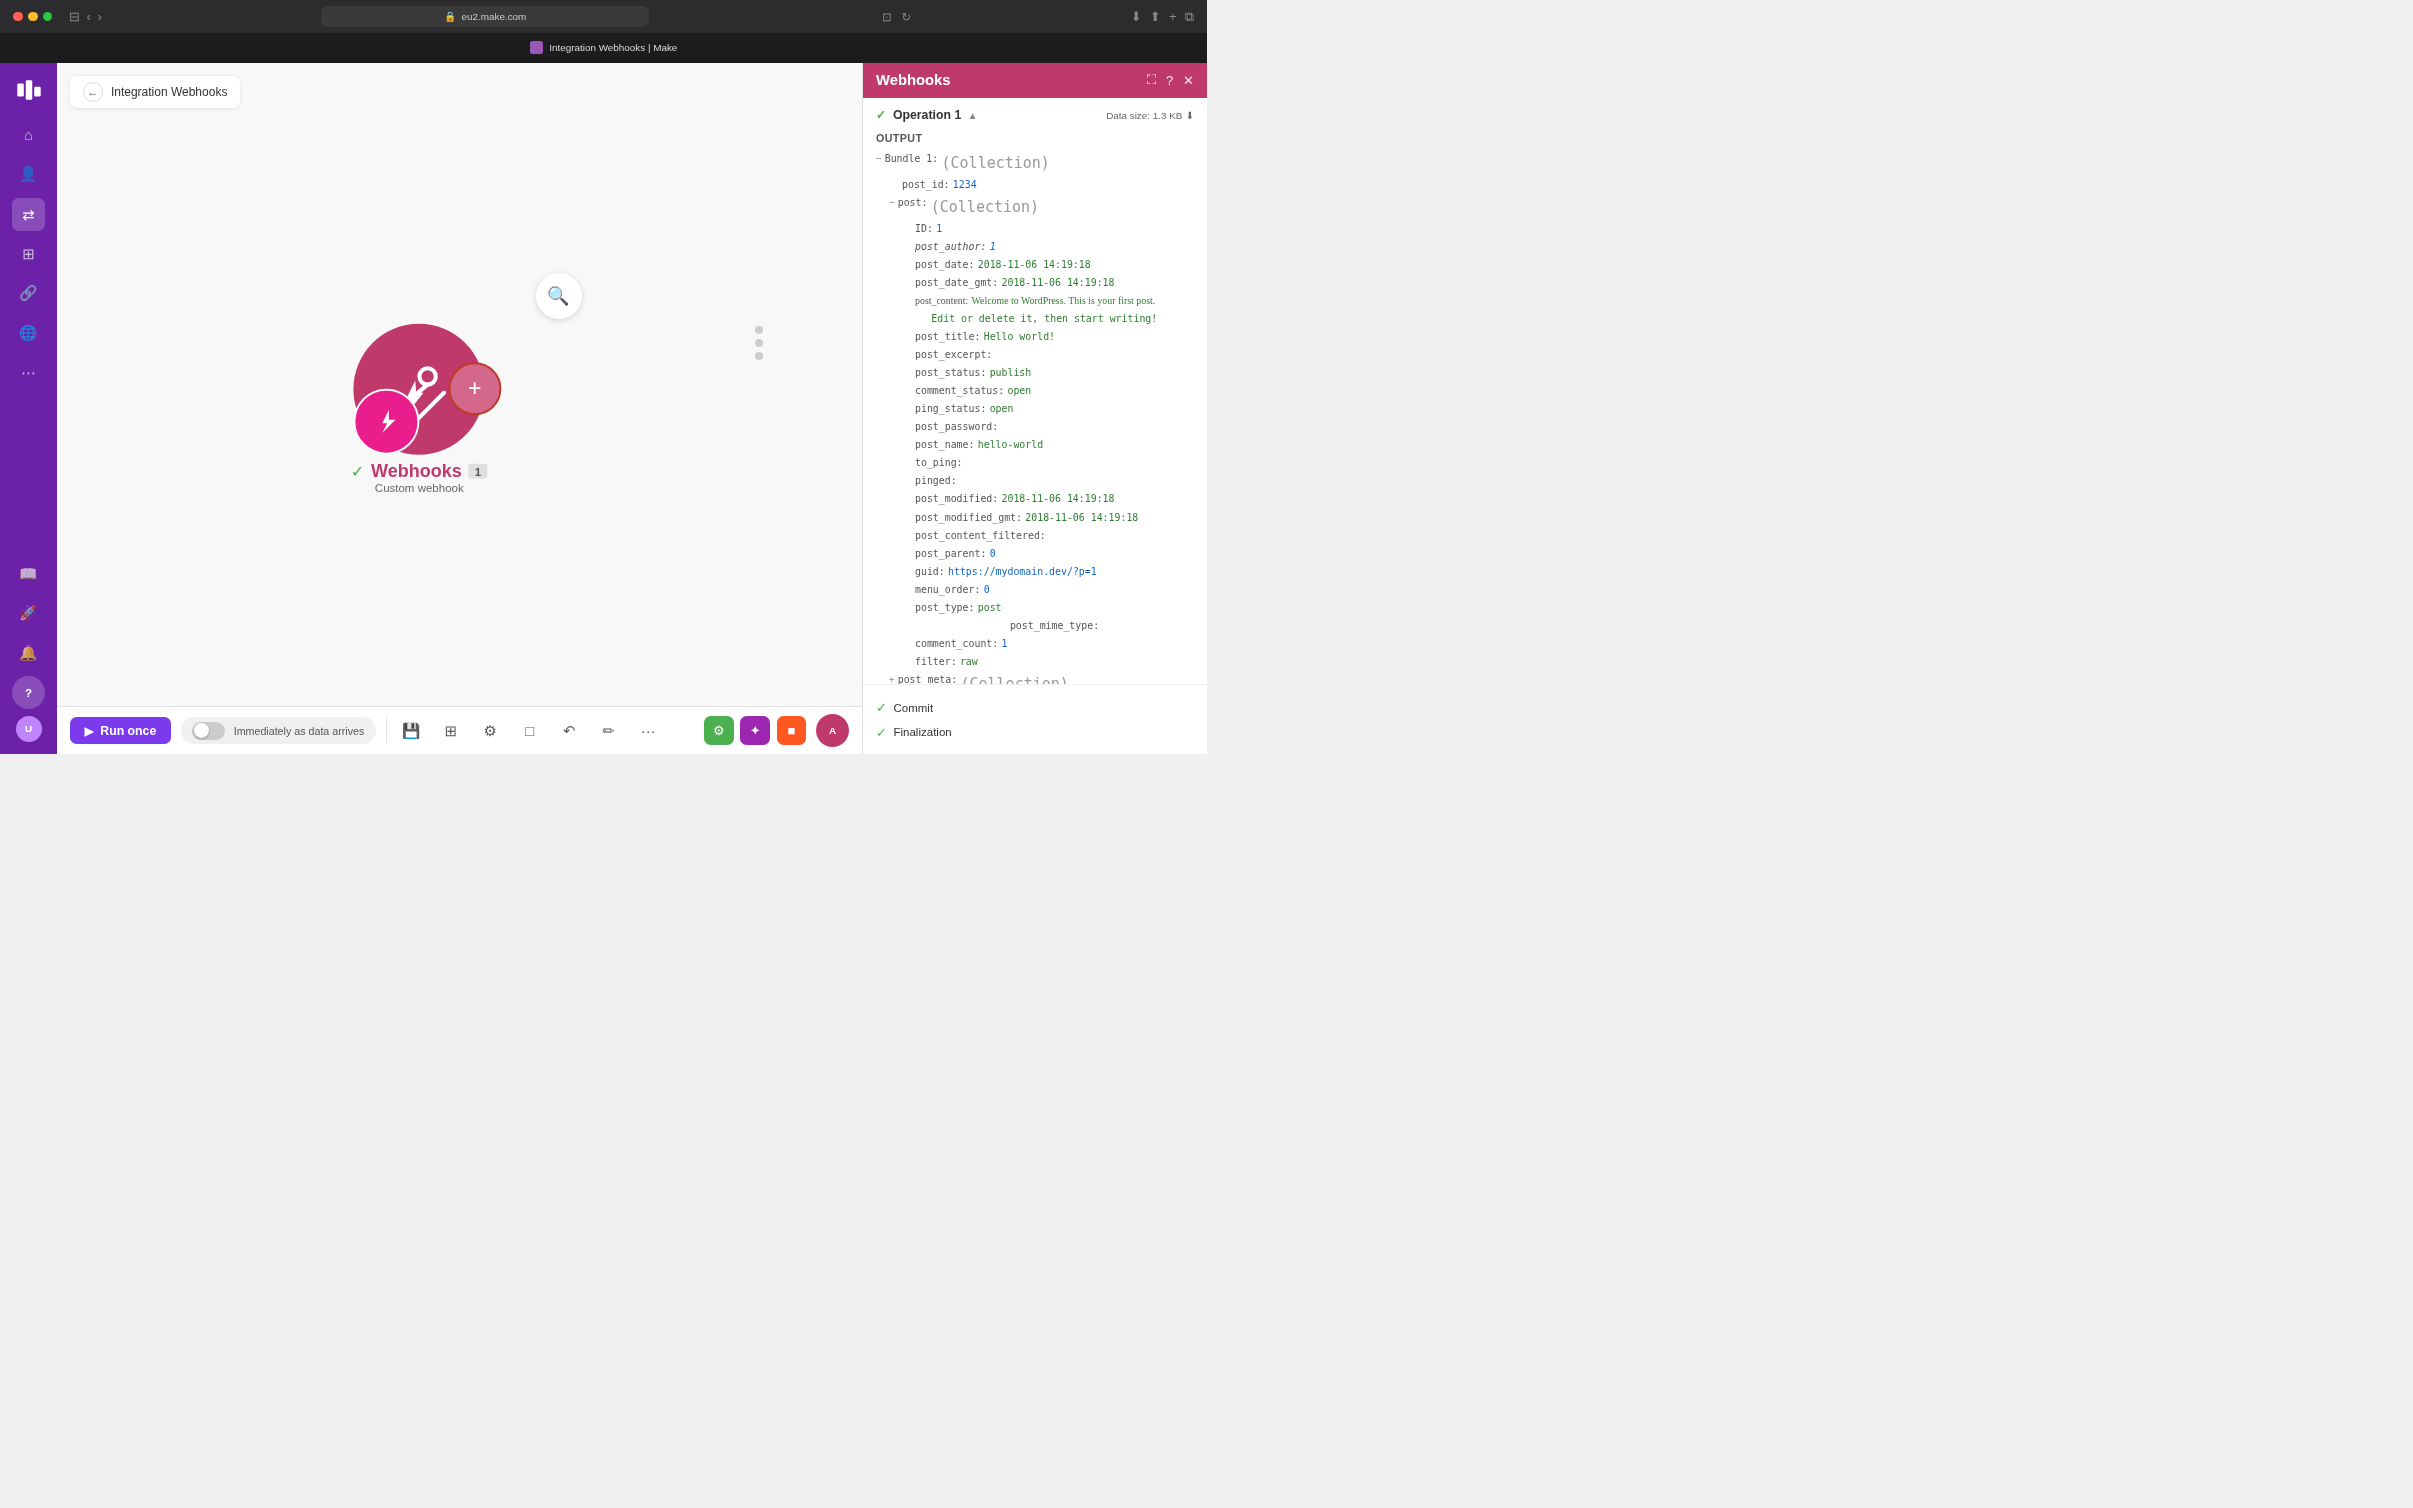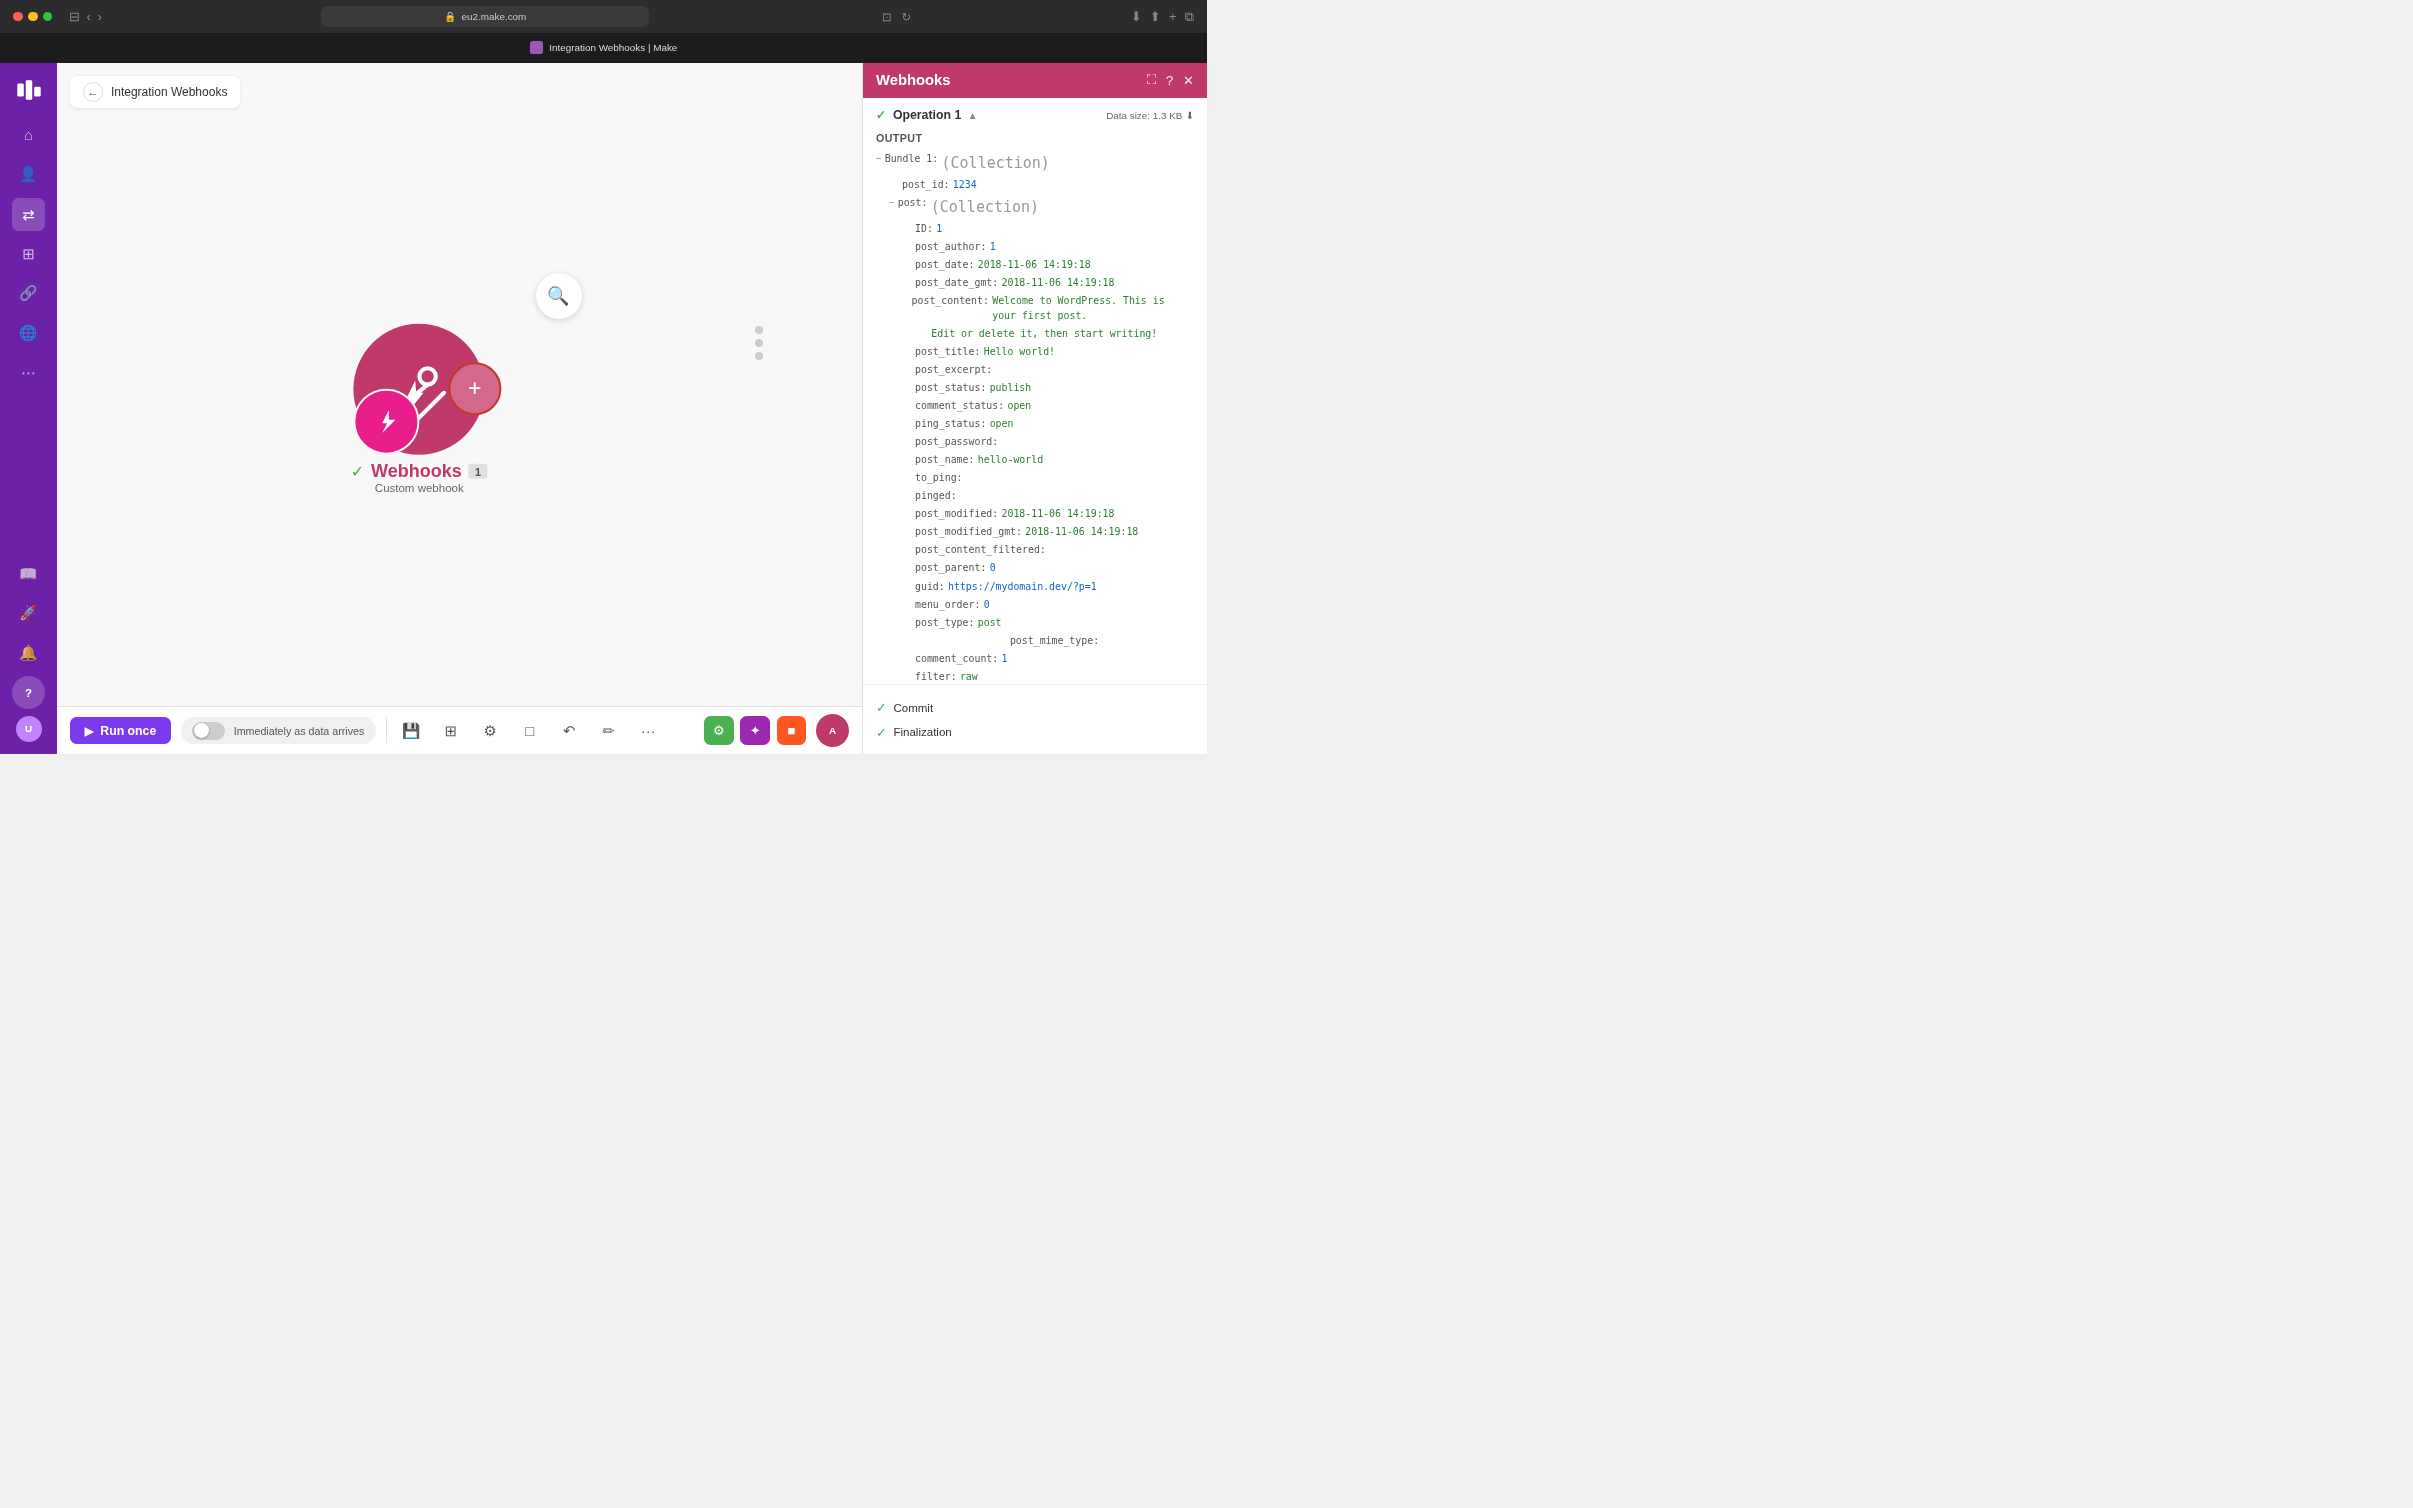--- a/index.html
+++ b/index.html
@@ -575,36 +575,36 @@
           <div class="tree-row" style="margin-left: 13px;">
             <span class="tree-toggle">−</span>
             <span class="tree-key">post:</span>
             <span class="tree-type">(Collection)</span>
           </div>
           <div class="tree-row" style="margin-left: 26px;">
             <span style="display:inline-block;width:13px;"></span>
             <span class="tree-key">ID:</span>
             <span class="tree-value num">1</span>
           </div>
-          <div class="tree-row" style="margin-left: 26px;">
+          <div class="tree-row" style="margin-left: 26px; font-style: italic;">
             <span style="display:inline-block;width:13px;"></span>
             <span class="tree-key">post_author:</span>
             <span class="tree-value num">1</span>
           </div>
           <div class="tree-row" style="margin-left: 26px;">
             <span style="display:inline-block;width:13px;"></span>
             <span class="tree-key">post_date:</span>
             <span class="tree-value str">2018-11-06 14:19:18</span>
           </div>
           <div class="tree-row" style="margin-left: 26px;">
             <span style="display:inline-block;width:13px;"></span>
             <span class="tree-key">post_date_gmt:</span>
             <span class="tree-value str">2018-11-06 14:19:18</span>
           </div>
-          <div class="tree-row" style="margin-left: 26px;">
+          <div class="tree-row" style="margin-left: 26px; font-family: Liberation Serif, serif;">
             <span style="display:inline-block;width:13px;"></span>
             <span class="tree-key">post_content:</span>
             <span class="tree-value str">Welcome to WordPress. This is your first post.</span>
           </div>
           <div class="tree-row" style="margin-left: 39px;">
             <span style="display:inline-block;width:13px;"></span>
             <span class="tree-value str">Edit or delete it, then start writing!</span>
           </div>
           <div class="tree-row" style="margin-left: 26px;">
             <span style="display:inline-block;width:13px;"></span>

